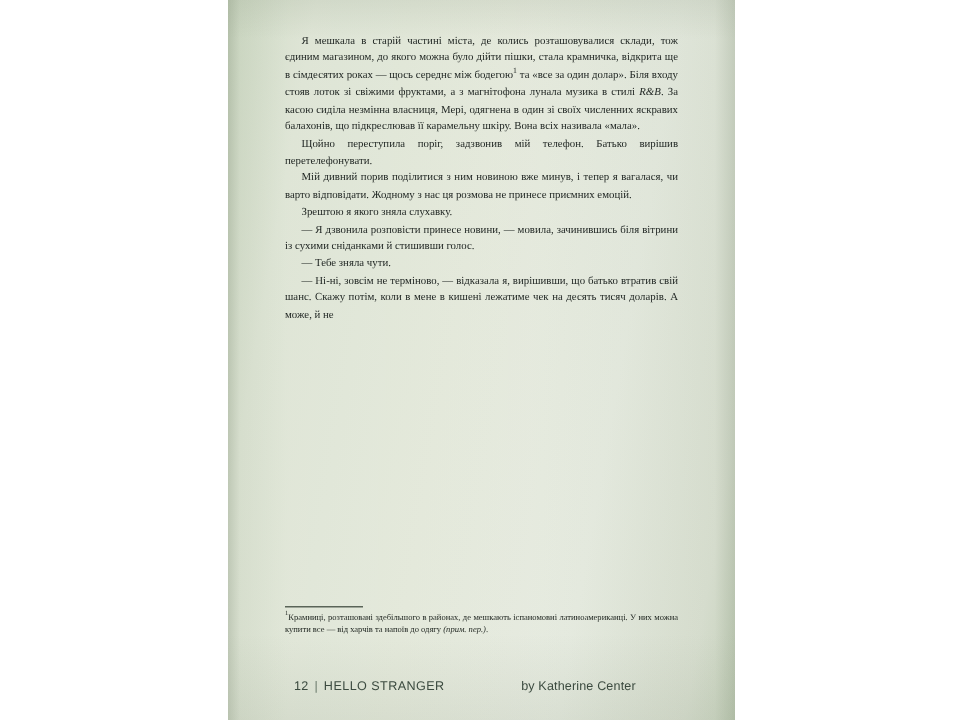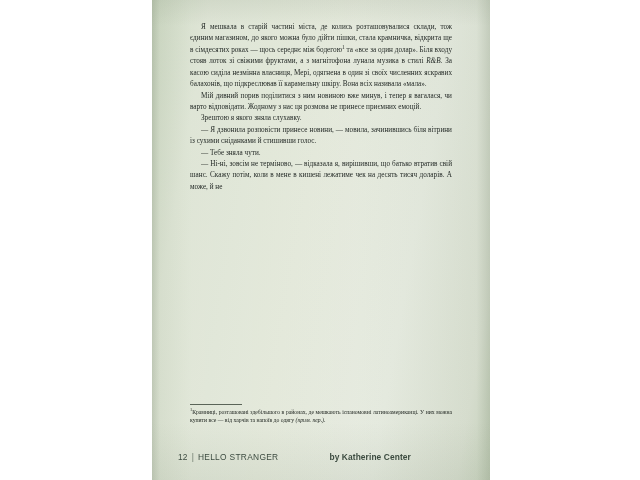--- a/index.html
+++ b/index.html
@@ -118,21 +118,21 @@
     text-indent: 0;
   }
   .footnote-text sup {
     font-size: 4.3px;
     vertical-align: super;
     line-height: 0;
   }
 
   #page-footer {
     position: absolute;
-    left: 26px;
+    left: 44px;
     top: 452px;
     width: 300px;
     z-index: 3;
     display: flex;
     align-items: baseline;
     font-family: "Liberation Sans", "DejaVu Sans", sans-serif;
     font-size: 8.4px;
     color: #3b4a3f;
     white-space: nowrap;
   }
@@ -142,21 +142,21 @@
   }
   #footer-divider {
     margin: 0 4px;
     color: #6b7a6c;
   }
   #footer-book-title {
     font-weight: 400;
     letter-spacing: 0.3px;
   }
   #footer-byline {
-    font-weight: 700;
+    font-weight: 400;
     margin-left: 3px;
     letter-spacing: 0.1px;
     padding-left: 48px;
   }
 
   
   #text-column, #footnote-block {
     filter: blur(0.18px);
   }
 </style>
@@ -164,20 +164,21 @@
 <body>
 
 <div id="viewport">
 
   <div id="page-sheet">
 
     <div id="text-column">
 
       <p class="body-par"><span>Я мешкала в старій частині міста, де колись розташовувалися склади, тож єдиним магазином, до якого можна було дійти пішки, стала крамничка, відкрита ще в сімдесятих роках — щось середнє між бодегою</span><sup class="fn-ref">1</sup><span> та «все за один долар». Біля входу стояв лоток зі свіжими фруктами, а з магнітофона лунала музика в стилі </span><em class="italic">R&amp;B</em><span>. За касою сиділа незмінна власниця, Мері, одягнена в один зі своїх численних яскравих балахонів, що підкреслював її карамельну шкіру. Вона всіх називала «мала».</span></p>
 
+      <p class="body-par par-gap">Щойно переступила поріг, задзвонив мій телефон. Батько вирішив перетелефонувати.</p>
 
       <p class="body-par par-gap">Мій дивний порив поділитися з ним новиною вже минув, і тепер я вагалася, чи варто відповідати. Жодному з нас ця розмова не принесе приємних емоцій.</p>
 
       <p class="body-par">Зрештою я якого зняла слухавку.</p>
 
 
       <p class="body-par dash-par">— Я дзвонила розповісти принесе новини, — мовила, зачинившись біля вітрини із сухими сніданками й стишивши голос.</p>
 
       <p class="body-par dash-par">— Тебе зняла чути.</p>
 

